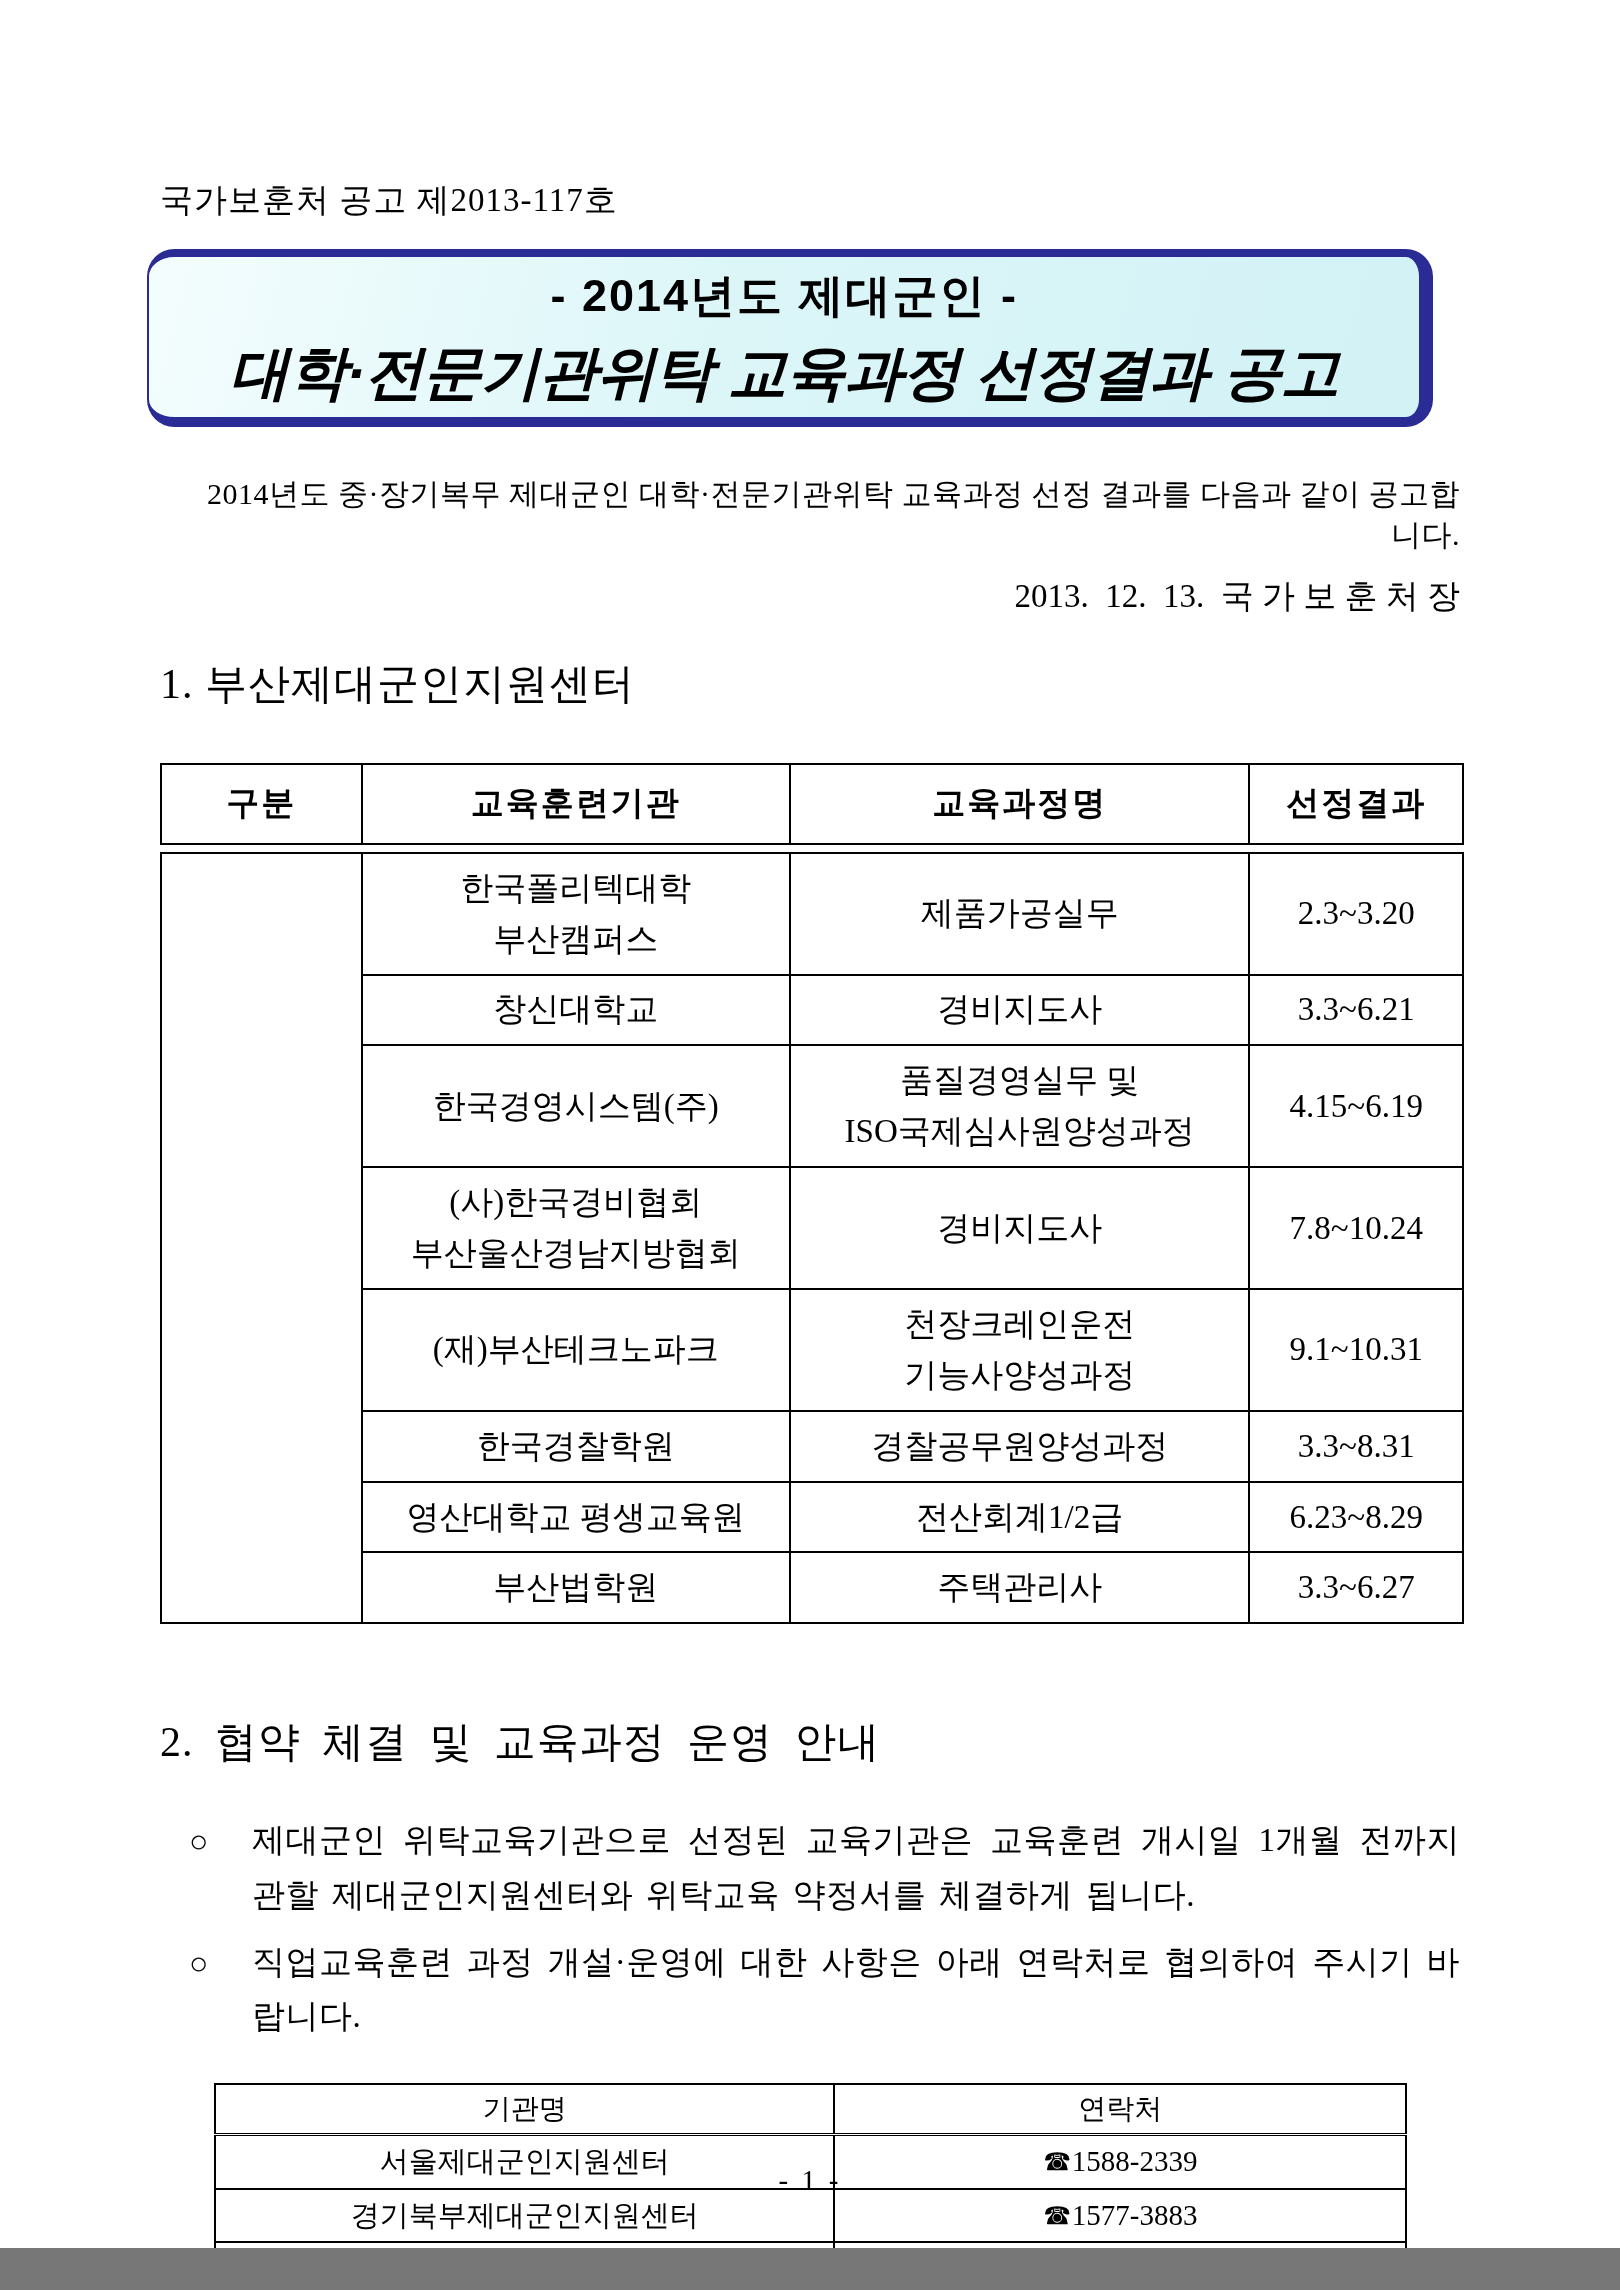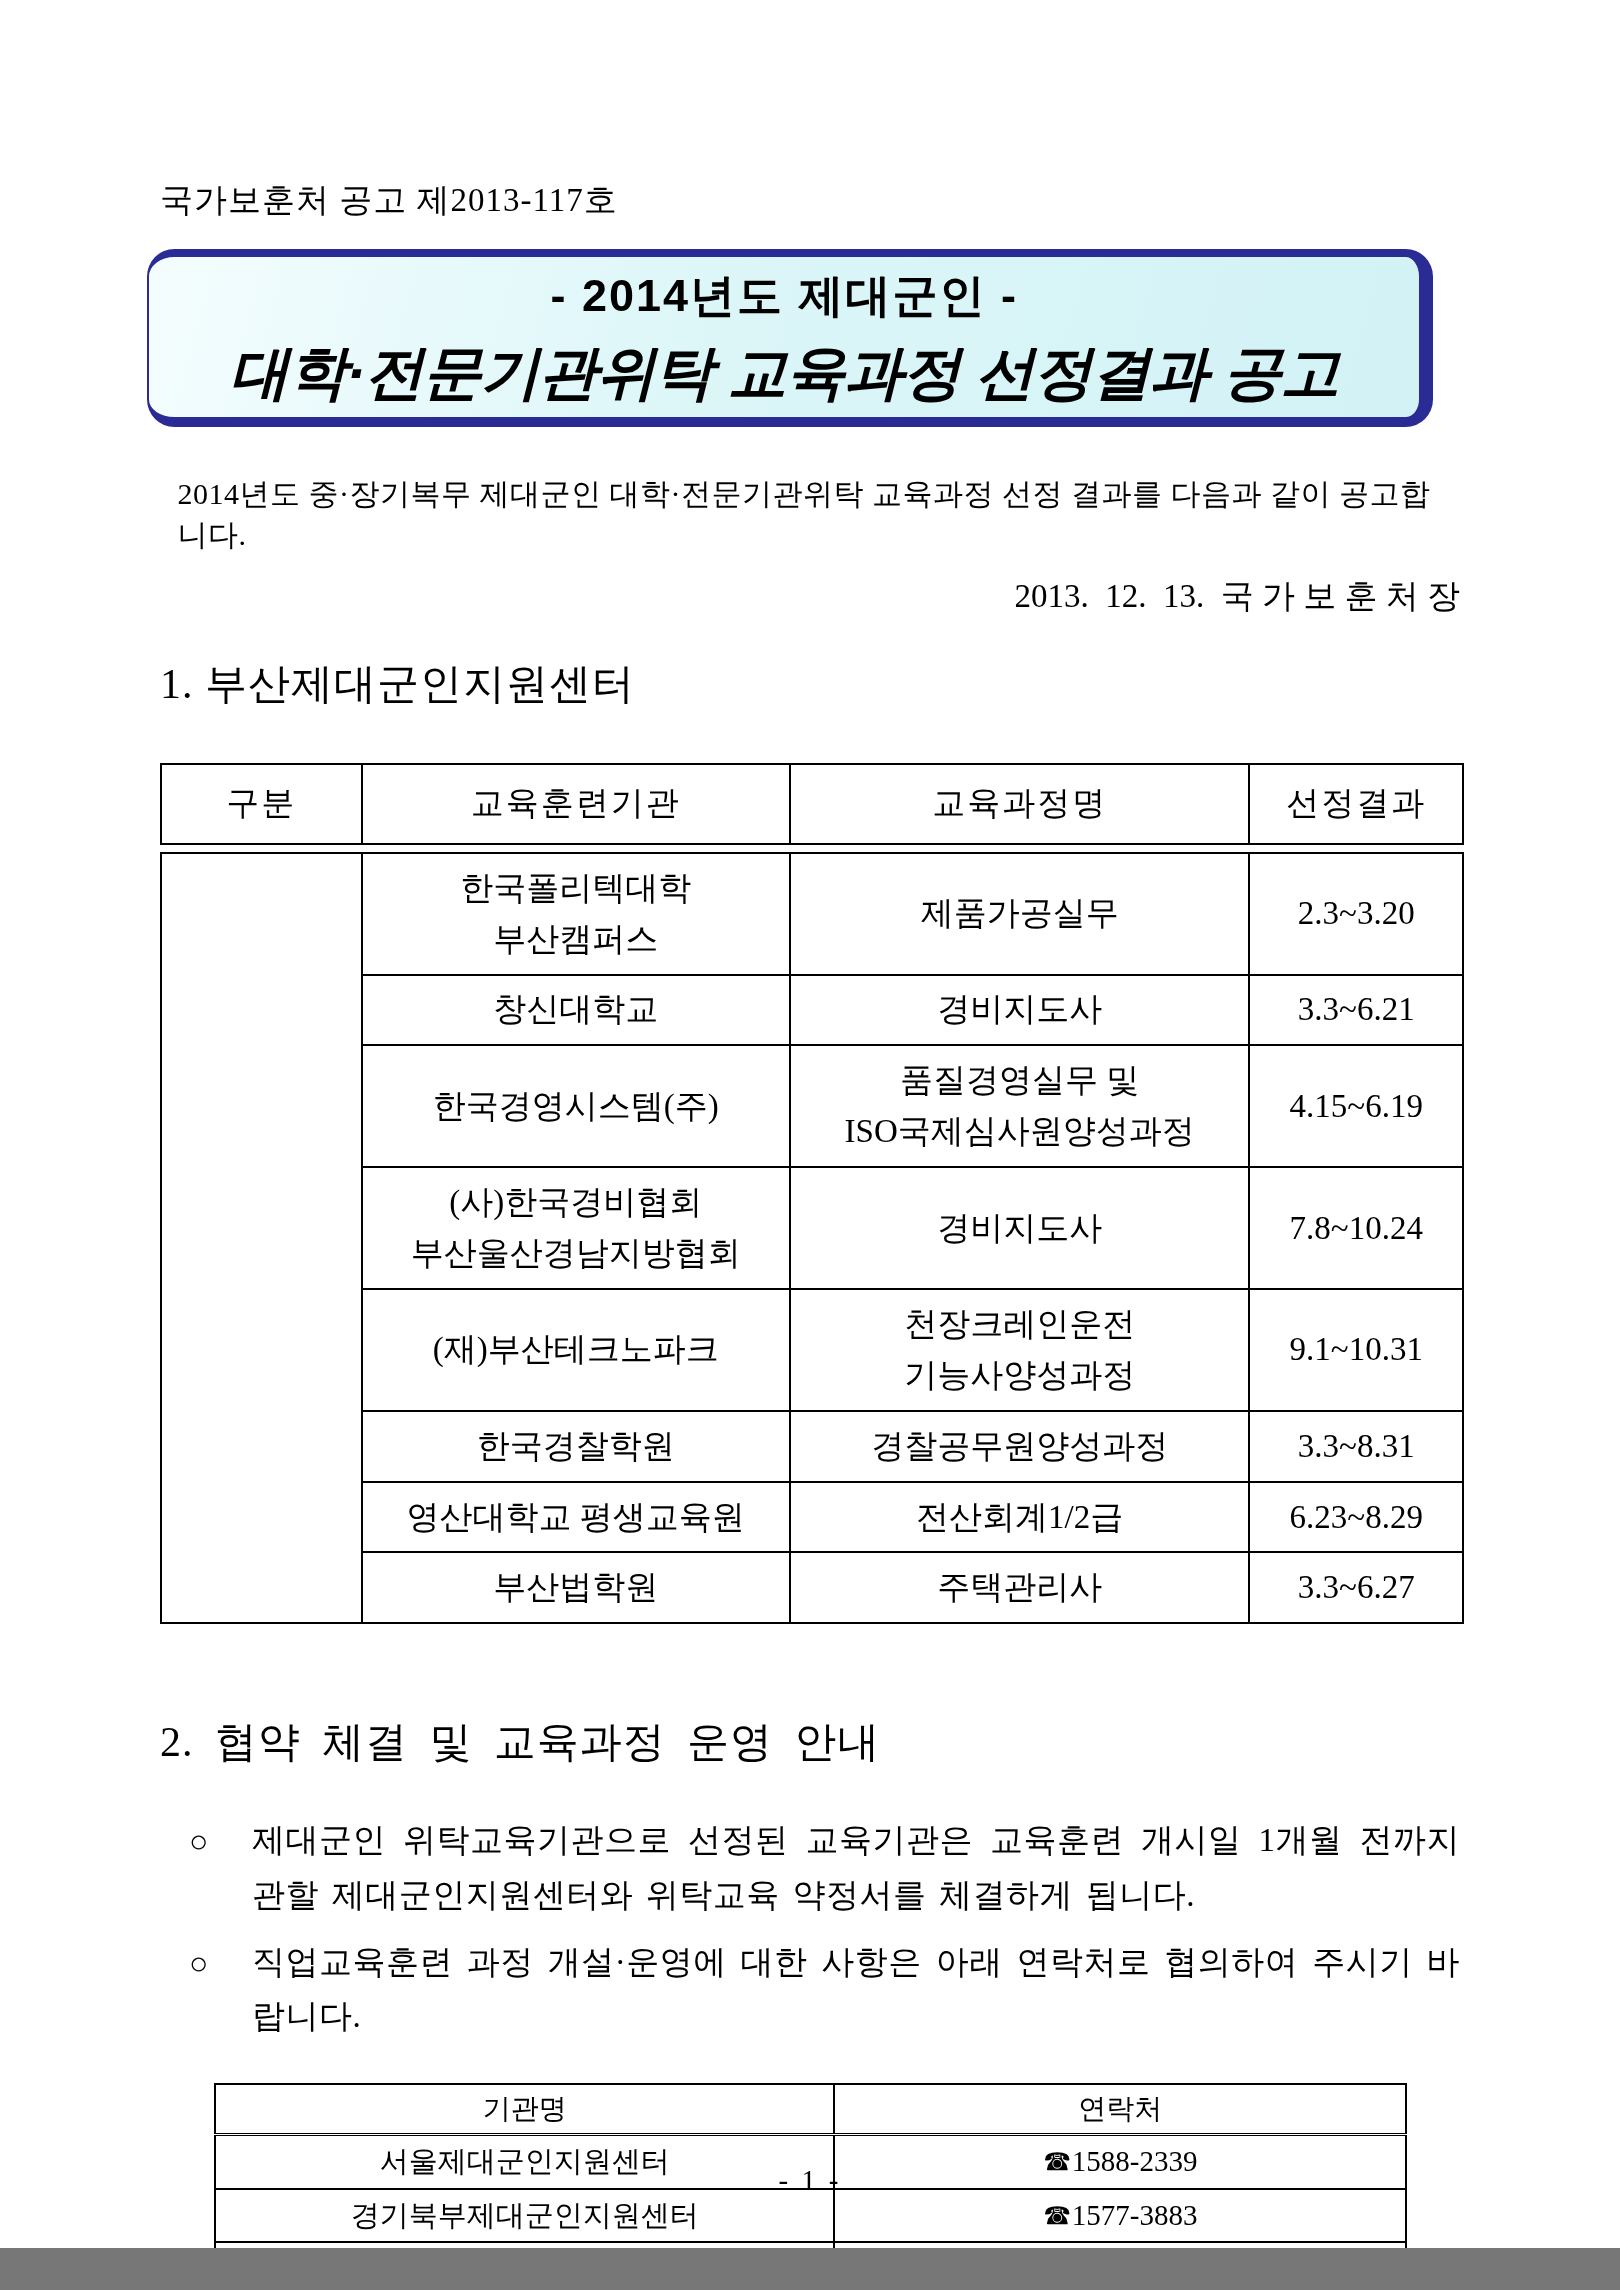--- a/index.html
+++ b/index.html
@@ -46,20 +46,21 @@
     font-weight:800;
     letter-spacing:-1px;
     font-style:italic;
   }
 
   .intro {
     margin-top:47px;
     padding-left:17.6px;
     font-size:30px;
     letter-spacing:0.5px;
+    text-align:right;
   }
 
   .date-line {
     margin-top:18px;
     text-align:right;
     font-size:33px;
     white-space:pre;
   }
 
   .section-heading {
@@ -73,21 +74,21 @@
   table { border-collapse:collapse; table-layout:fixed; }
   .course-table { width:1304px; }
   .course-table th, .course-table td {
     border:2px solid #000;
     text-align:center;
     vertical-align:middle;
     font-size:33px;
   }
   .course-table { border:2.9px solid #000; }
   .course-header { margin-top:51px; }
-  .course-header th { padding:16.7px 3.9px; font-weight:normal; letter-spacing:2px; }
+  .course-header th { padding:16.7px 3.9px; font-weight:bold; letter-spacing:2px; }
   .course-body { margin-top:6.9px; }
   .course-body td { padding:8.8px 5.9px; line-height:1.55; white-space:pre-line; }
   .gubun-cell { background:#fff; }
 
   
   .bullets { margin-top:43px; padding-left:29px; }
   .bullet { display:flex; margin-bottom:11.8px; }
   .bullet-marker {
     flex:0 0 55px;
     font-size:32px;

